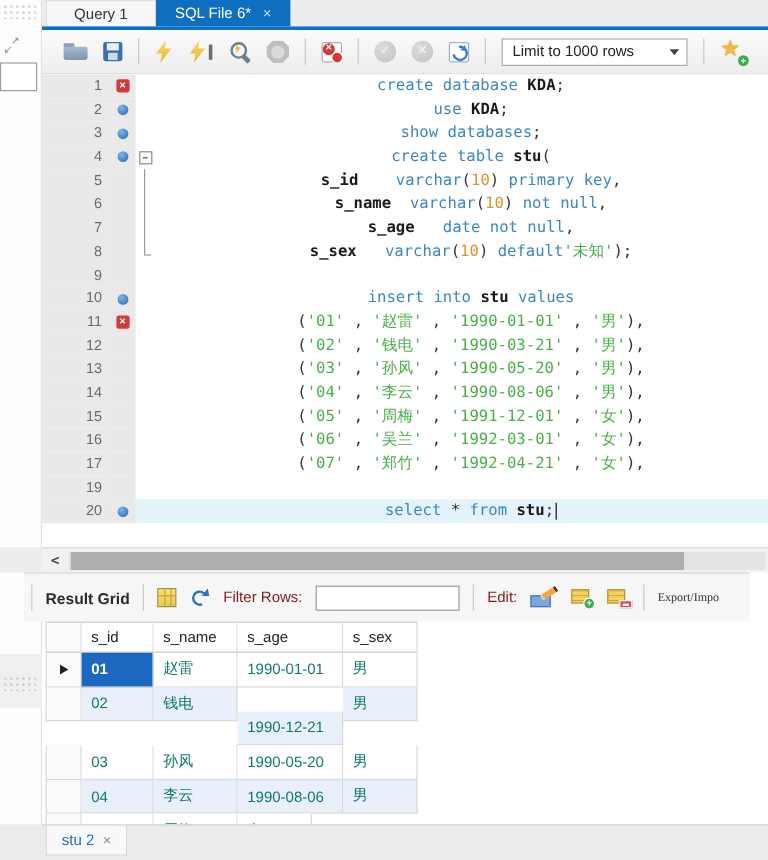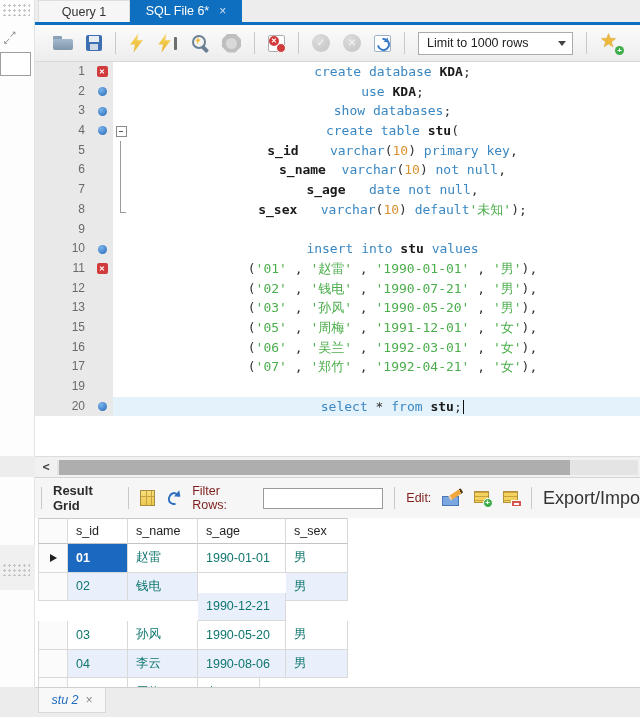--- a/index.html
+++ b/index.html
@@ -102,56 +102,56 @@
   .tk-p { color:#333; }
   .caret-bar { display:inline-block; width:1.5px; height:14px; background:#111; vertical-align:middle; margin-left:1px; }
 
   
   .hscroll { position:absolute; left:35px; top:456px; width:605px; height:21px; background:#f1f1f1; border-top:1px solid #dcdcdc; display:flex; align-items:center; }
   .hs-btn { width:22px; height:21px; color:#444; font:bold 12px/21px "DejaVu Sans Mono",monospace; text-align:center; }
   .hs-track { flex:1; height:15px; background:#e4e4e4; position:relative; margin-right:2px; }
   .hs-thumb { position:absolute; left:2px; top:0; height:15px; width:88%; background:#aeaeae; }
 
   
-  .res-toolbar { position:absolute; left:35px; top:477px; width:605px; height:41px; background:#f6f6f6; border-top:1px solid #d5d5d5; display:flex; align-items:center; gap:11px; padding-left:6px; overflow:hidden; }
+  .res-toolbar { position:absolute; left:20px; top:477px; width:605px; height:41px; background:#f6f6f6; border-top:1px solid #d5d5d5; display:flex; align-items:center; gap:11px; padding-left:6px; overflow:hidden; }
   .rg-title { font-weight:bold; font-size:13px; color:#2b2b2b; }
   .rt-label { font-size:12.5px; color:#7f1d1d; }
   .filter-input { width:120px; height:21px; border:1px solid #9a9a9a; background:#fff; font-size:12px; padding:0 4px; }
   .rgrid-ic { width:16px; height:16px; border:1px solid #a88c3f; background:linear-gradient(#f7df7a,#edc94f); position:relative; }
   .rgrid-ic i { position:absolute; top:0; bottom:0; width:1px; background:#c9a23f; }
   .rgrid-ic i.c1 { left:5px; } .rgrid-ic i.c2 { left:10px; }
   .rgrid-ic::after { content:""; position:absolute; left:0; right:0; top:5px; height:1px; background:#c9a23f; }
   .refresh-ic { width:17px; height:17px; position:relative; }
   .refresh-ic::before { content:""; position:absolute; inset:2px; border:2.5px solid #2f6fc0; border-radius:50%; border-right-color:transparent; transform:rotate(25deg); }
   .refresh-ic::after { content:""; position:absolute; right:0; top:1px; width:0; height:0; border-left:5px solid #2f6fc0; border-top:4px solid transparent; border-bottom:4px solid transparent; transform:rotate(40deg); }
   .pencil-ic { width:23px; height:17px; }
   .pencil-ic .pad { position:absolute; left:0; bottom:1px; width:17px; height:10px; background:#7ba7e0; border:1px solid #4a77b8; }
   .pencil-ic .pen { position:absolute; right:0; top:2px; width:15px; height:4.5px; background:linear-gradient(90deg,#e8c9a8 0 14%,#f0a73c 14% 86%,#4a3a20 86%); transform:rotate(-33deg); border-radius:1px; }
   .trow-ic { width:19px; height:16px; }
   .trow-ic .tbl { position:absolute; left:0; top:1px; width:15px; height:12px; background:#f3d35e; border:1px solid #b5903a; background-image:linear-gradient(#c9a23f 1px, transparent 1px); background-size:100% 4px; }
   .trow-ic .badge-add { position:absolute; right:-1px; bottom:-2px; width:10px; height:10px; border-radius:50%; background:#3fae4a; border:1px solid #fff; color:#fff; font:bold 8px/8px "Liberation Sans",sans-serif; text-align:center; }
   .trow-ic .badge-del { position:absolute; right:-2px; bottom:-1px; width:11px; height:7px; background:#d9534f; border:1px solid #fff; }
   .trow-ic .badge-del::after { content:""; position:absolute; left:2px; top:2px; width:5px; height:1.5px; background:#fff; }
-  .export-label { font-size:18px; color:#333; white-space:nowrap; }
+  .export-label { font-size:10px; color:#333; white-space:nowrap;font-family:Liberation Serif, serif; }
 
   
   .grid { position:absolute; left:38px; top:518px; width:312px; }
   .g-row { display:flex; }
   .g-cell { border-right:1px solid #d9d9d9; border-bottom:1px solid #d9d9d9; padding:0 8px; font-size:12.5px; color:#0f766e; display:flex; align-items:center; background:#fff; overflow:hidden; }
   .g-head .g-cell { height:26px; border-top:1px solid #c9c9c9; border-bottom:1px solid #c4c4c4; color:#222; }
   .g-body .g-cell { height:28.6px; }
   .g-row .g-cell:first-child { border-left:1px solid #d9d9d9; justify-content:center; padding:0; }
   .g-row.alt .g-cell { background:#e9f0fb; }
   .g-row .g-cell.rowsel { background:#fbfbfb; }
   .g-cell.sel { background:#1a68c0; color:#fff; }
   .tri { width:0; height:0; border-left:7px solid #1f1f1f; border-top:4.5px solid transparent; border-bottom:4.5px solid transparent; }
 
   
   .bottom-bar { position:absolute; left:35px; top:687px; width:605px; height:30px; background:#ececec; border-top:1px solid #cfcfcf; display:flex; }
-  .btab { margin-left:3px; width:68px; height:25px; background:#f8f8f8; border:1px solid #d8d8d8; border-top:none; display:flex; align-items:center; justify-content:center; gap:7px; font-size:12.5px; color:#1f6bbf;font-style:italic; }
+  .btab { margin-left:3px; width:68px; height:25px; background:#f8f8f8; border:1px solid #d8d8d8; border-top:none; display:flex; align-items:center; justify-content:center; gap:7px; font-size:12.5px; color:#1f6bbf; }
   .btab-close { color:#8a8a8a; font-size:12px; }
 </style>
 </head>
 <body>
 
 <div id="app">
 
   <div class="left-strip">
     <div class="grip top"></div>
     <div class="collapse-ic">
@@ -278,27 +278,33 @@
         <div class="cl">
           <span class="ln">11</span>
           <span class="mk err"></span>
           <span class="fold"></span>
           <span class="codeline"><span class="tk-p">(</span><span class="tk-s">'01'</span><span class="tk-p"> , </span><span class="tk-s">'赵雷'</span><span class="tk-p"> , </span><span class="tk-s">'1990-01-01'</span><span class="tk-p"> , </span><span class="tk-s">'男'</span><span class="tk-p">),</span></span>
         </div>
         <div class="cl">
           <span class="ln">12</span>
           <span class="mk"></span>
           <span class="fold"></span>
-          <span class="codeline"><span class="tk-p">(</span><span class="tk-s">'02'</span><span class="tk-p"> , </span><span class="tk-s">'钱电'</span><span class="tk-p"> , </span><span class="tk-s">'1990-07-21'</span><span class="tk-p"> , </span><span class="tk-s">'男'</span><span class="tk-p">),</span></span>
+          <span class="codeline"><span class="tk-p">(</span><span class="tk-s">'02'</span><span class="tk-p"> , </span><span class="tk-s">'钱电'</span><span class="tk-p"> , </span><span class="tk-s">'1990-03-21'</span><span class="tk-p"> , </span><span class="tk-s">'男'</span><span class="tk-p">),</span></span>
         </div>
         <div class="cl">
           <span class="ln">13</span>
           <span class="mk"></span>
           <span class="fold"></span>
           <span class="codeline"><span class="tk-p">(</span><span class="tk-s">'03'</span><span class="tk-p"> , </span><span class="tk-s">'孙风'</span><span class="tk-p"> , </span><span class="tk-s">'1990-05-20'</span><span class="tk-p"> , </span><span class="tk-s">'男'</span><span class="tk-p">),</span></span>
+        </div>
+        <div class="cl">
+          <span class="ln">14</span>
+          <span class="mk"></span>
+          <span class="fold"></span>
+          <span class="codeline"><span class="tk-p">(</span><span class="tk-s">'04'</span><span class="tk-p"> , </span><span class="tk-s">'李云'</span><span class="tk-p"> , </span><span class="tk-s">'1990-08-06'</span><span class="tk-p"> , </span><span class="tk-s">'男'</span><span class="tk-p">),</span></span>
         </div>
         <div class="cl">
           <span class="ln">15</span>
           <span class="mk"></span>
           <span class="fold"></span>
           <span class="codeline"><span class="tk-p">(</span><span class="tk-s">'05'</span><span class="tk-p"> , </span><span class="tk-s">'周梅'</span><span class="tk-p"> , </span><span class="tk-s">'1991-12-01'</span><span class="tk-p"> , </span><span class="tk-s">'女'</span><span class="tk-p">),</span></span>
         </div>
         <div class="cl">
           <span class="ln">16</span>
           <span class="mk"></span>

